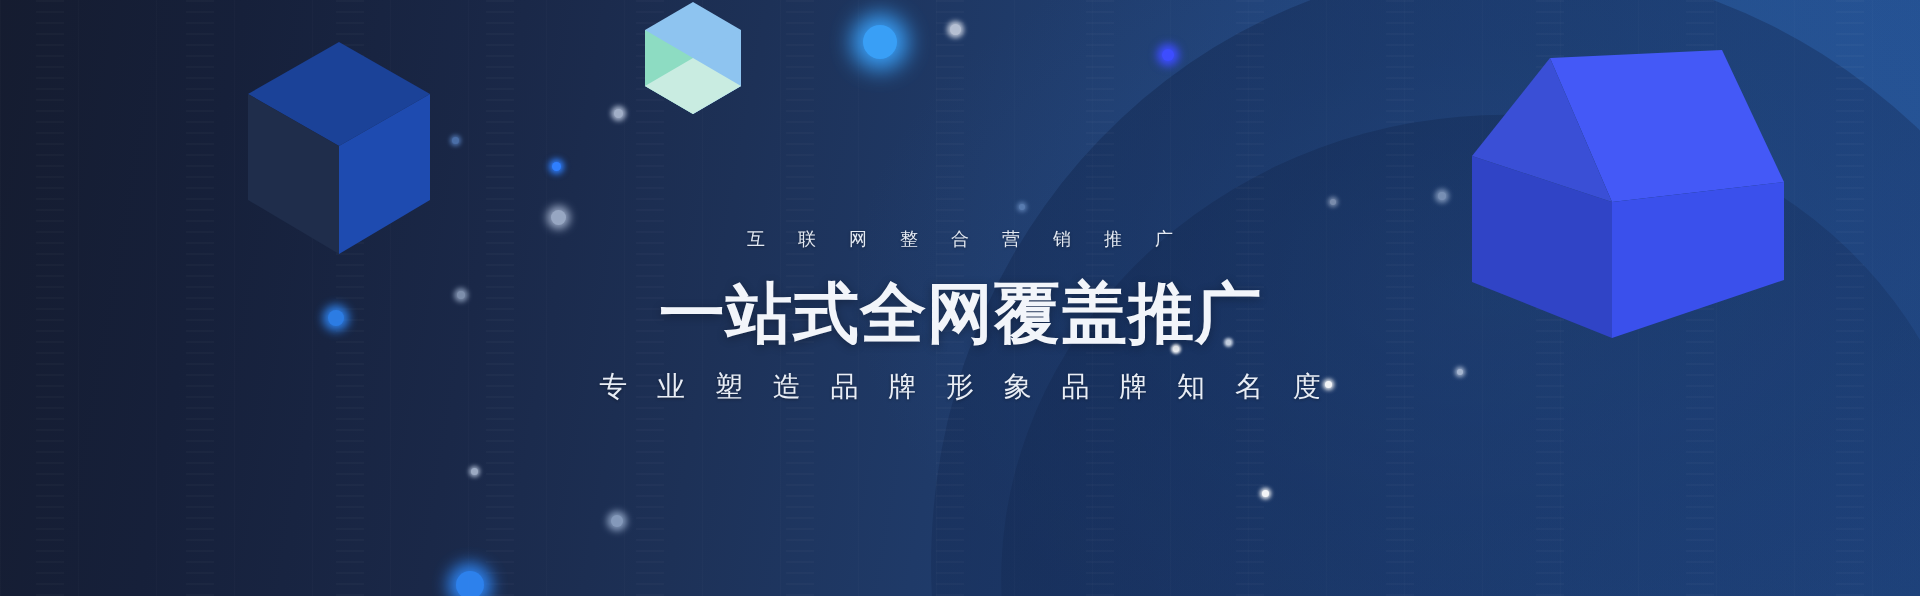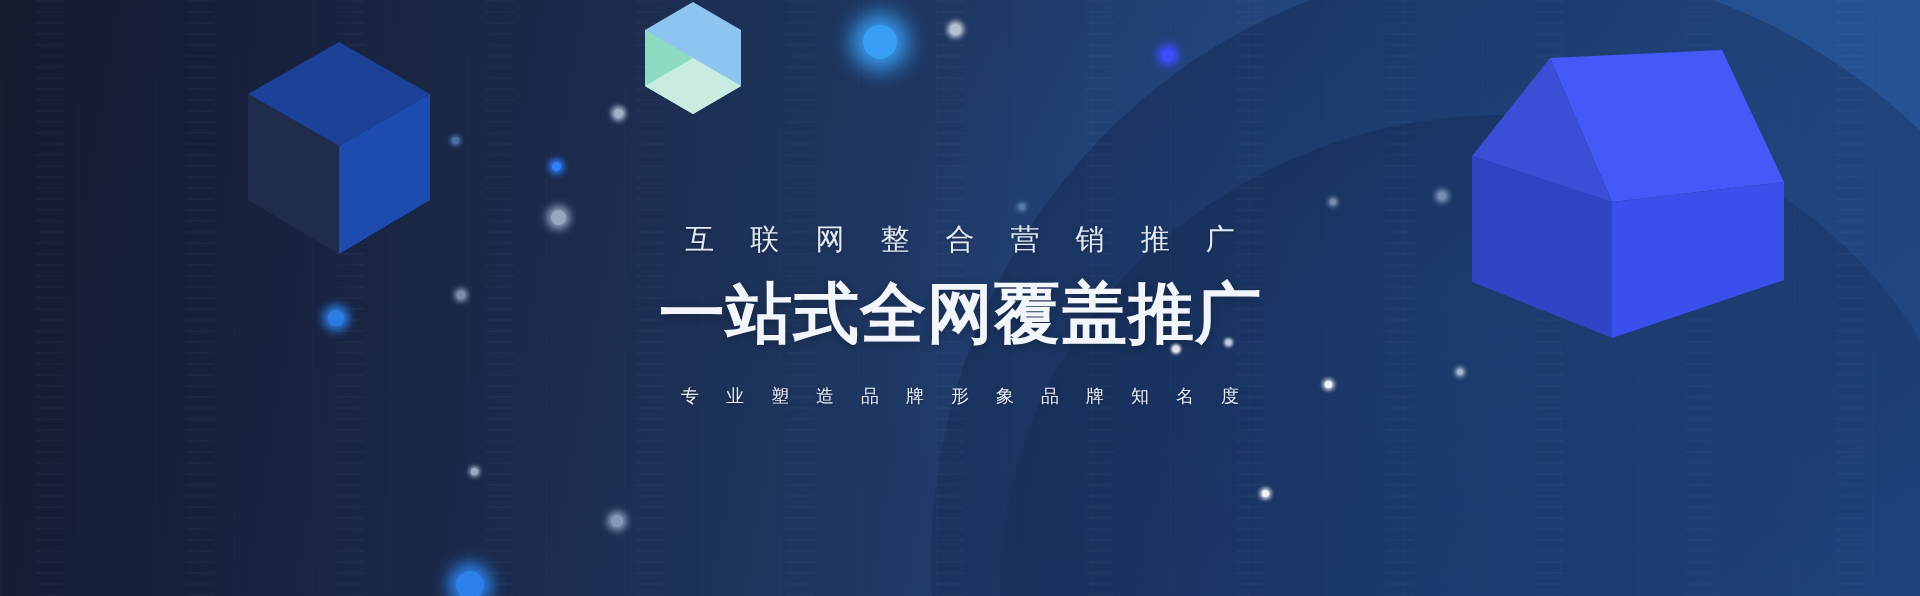--- a/index.html
+++ b/index.html
@@ -116,21 +116,21 @@
     left: 0;
     right: 0;
     top: 0;
     text-align: center;
     z-index: 6;
   }
   .eyebrow {
     position: absolute;
     left: 0; right: 0;
     top: 226px;
-    font-size: 29px;
+    font-size: 18px;
     line-height: 26px;
     letter-spacing: 14px;
     text-indent: 14px;
     color: #e3e9f2;
     font-weight: 400;
     text-shadow: 0 1px 3px rgba(0,0,0,0.35);
   }
   .headline {
     position: absolute;
     left: 0; right: 0;
@@ -139,22 +139,22 @@
     line-height: 82px;
     letter-spacing: 1px;
     text-indent: 1px;
     color: #f2f5fa;
     font-weight: 700;
     text-shadow: 0 2px 10px rgba(0,0,0,0.30);
   }
   .subline {
     position: absolute;
     left: 0; right: 0;
-    top: 381px;
-    font-size: 18px;
+    top: 372px;
+    font-size: 28px;
     line-height: 30px;
     letter-spacing: 11px;
     text-indent: 11px;
     color: #e8edf5;
     font-weight: 400;
     text-shadow: 0 1px 3px rgba(0,0,0,0.35);
   }
 </style>
 </head>
 <body>

